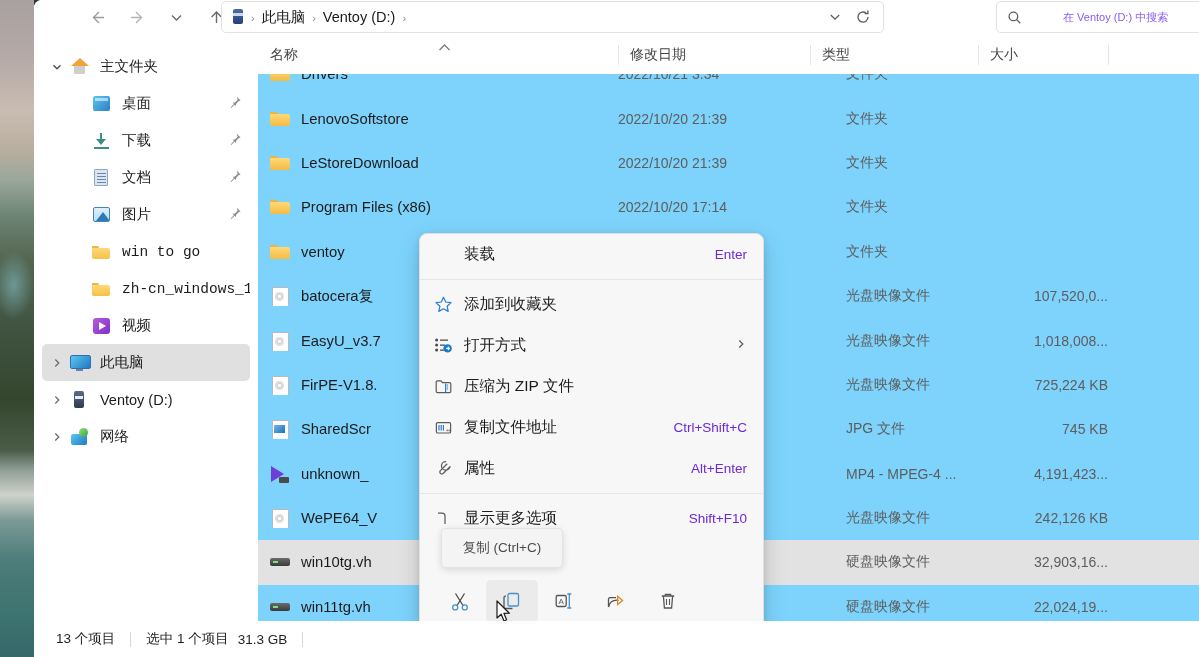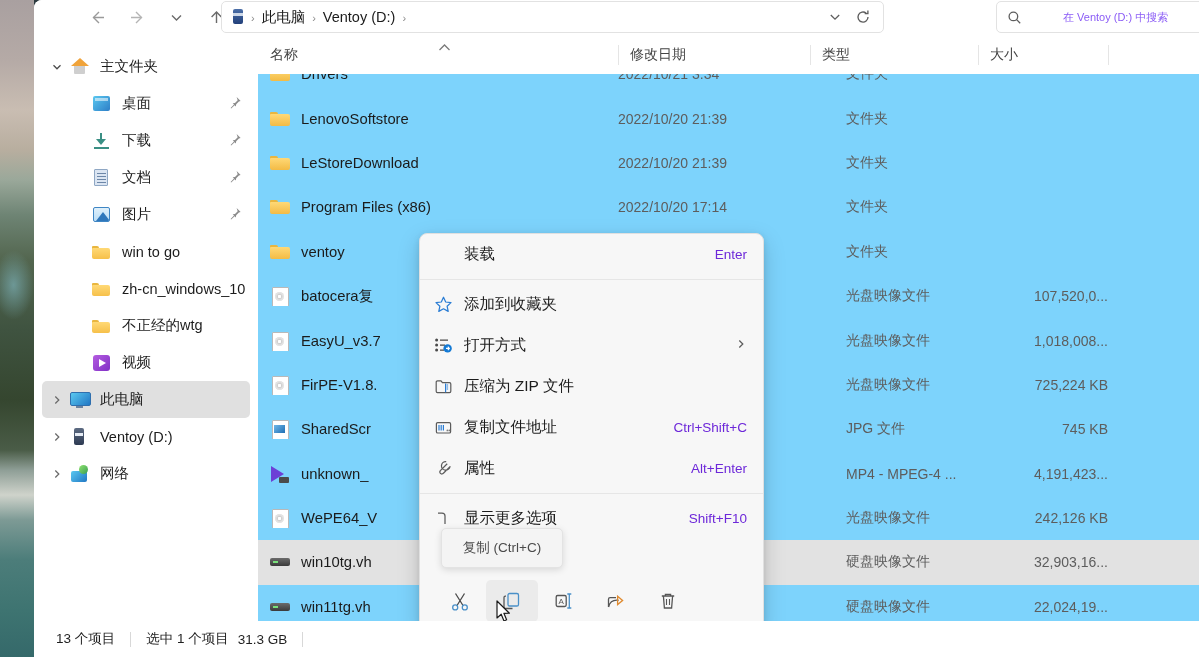--- a/index.html
+++ b/index.html
@@ -111,21 +111,21 @@
     display: flex; align-items: center; justify-content: center;
   }
   .nav-lbl {
     font-size: 14.5px; color: #1c1c1c; white-space: nowrap;
     overflow: hidden;
   }
   .nav-pin {
     position: absolute; right: 8px; top: 50%; transform: translateY(-50%);
     color: #8b8b8b; font-size: 13px;
   }
-  .nav-indent { padding-left: 26px; }
+  .nav-indent { padding-left: 26px; font-family: Liberation Mono, monospace; }
 
   
   .i-folder {
     width:18px;height:14px;position:relative;
   }
   .i-folder::before{
     content:"";position:absolute;left:0;top:1px;width:7px;height:3px;
     background:#e9b63f;border-radius:1px 2px 0 0;
   }
   .i-folder::after{
@@ -453,31 +453,20 @@
         </div>
         <div class="nav-lbl">zh-cn_windows_10</div>
       </div>
       <div class="nav-item nav-indent">
         <div class="nav-chev blank">
           <svg width="12" height="12" viewBox="0 0 12 12">
             <path d="M4.3 2.5 L7.8 6 L4.3 9.5" fill="none" stroke="#6a6a6a" stroke-width="1.25"></path>
           </svg>
         </div>
         <div class="nav-ico">
-          <span class="i-folder"></span>
-        </div>
-        <div class="nav-lbl">不正经的wtg</div>
-      </div>
-      <div class="nav-item nav-indent">
-        <div class="nav-chev blank">
-          <svg width="12" height="12" viewBox="0 0 12 12">
-            <path d="M4.3 2.5 L7.8 6 L4.3 9.5" fill="none" stroke="#6a6a6a" stroke-width="1.25"></path>
-          </svg>
-        </div>
-        <div class="nav-ico">
           <span class="i-video"></span>
         </div>
         <div class="nav-lbl">视频</div>
       </div>
       <div class="nav-item selected">
         <div class="nav-chev">
           <svg width="12" height="12" viewBox="0 0 12 12">
             <path d="M4.3 2.5 L7.8 6 L4.3 9.5" fill="none" stroke="#6a6a6a" stroke-width="1.25"></path>
           </svg>
         </div>

